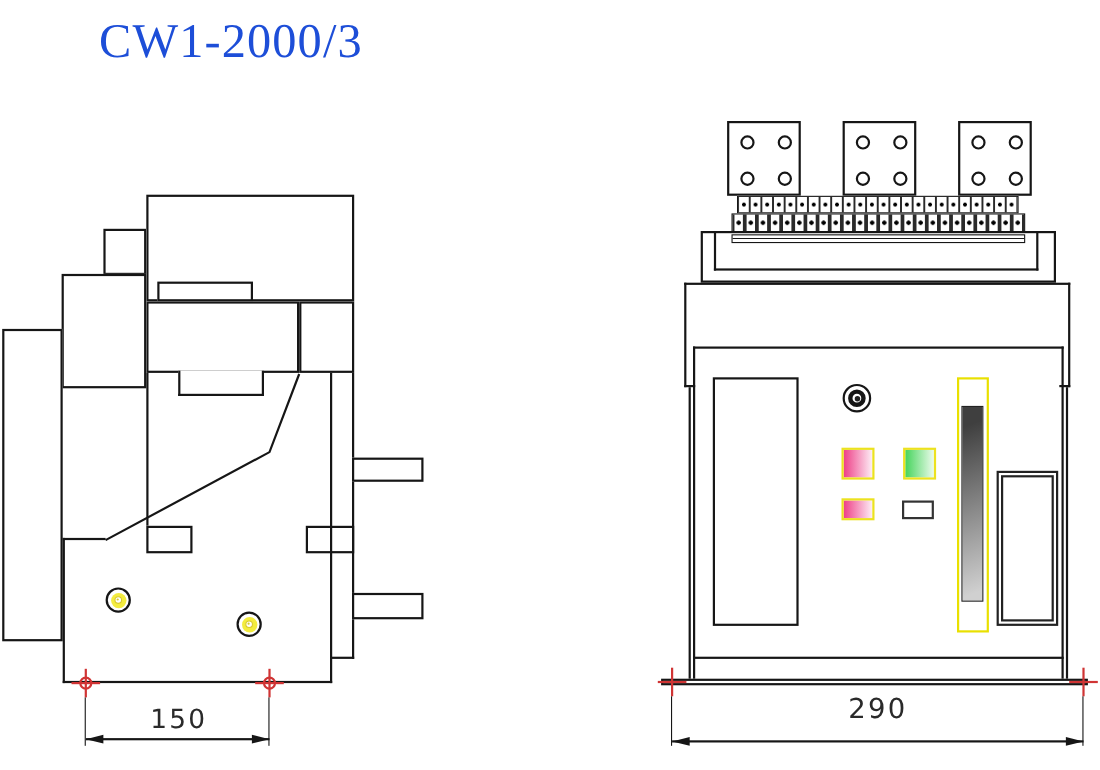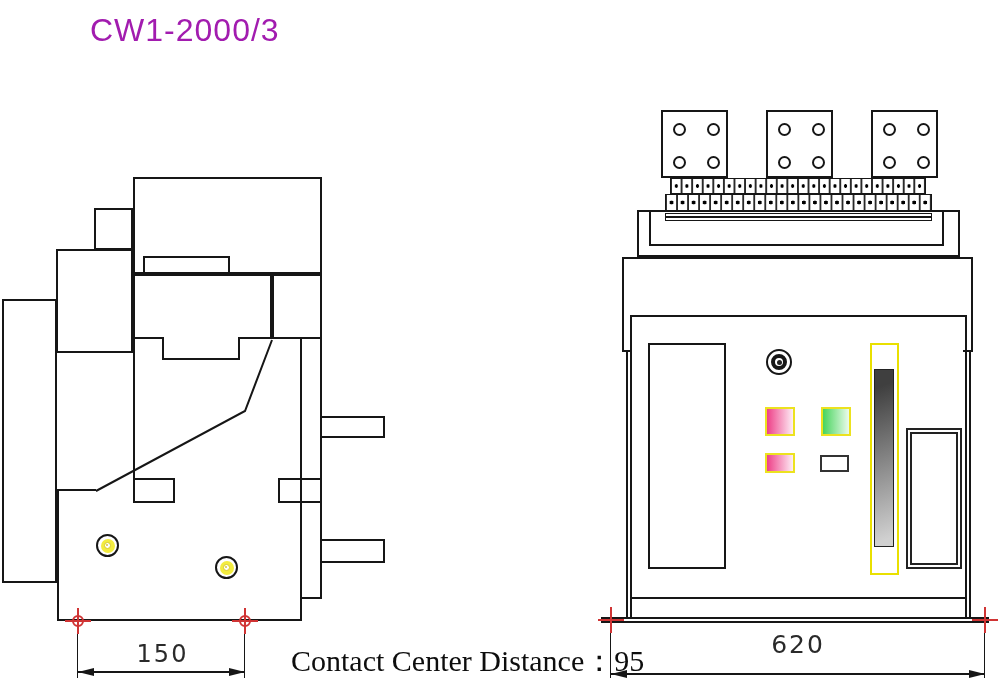--- a/index.html
+++ b/index.html
@@ -3,22 +3,22 @@
 <meta charset="utf-8">
 <style>
   html,body{margin:0;padding:0;background:#fff;}
   #canvas{position:relative;width:1000px;height:700px;background:#fff;overflow:hidden;
           font-family:"Liberation Sans",sans-serif;color:#111;}
   .abs{position:absolute;box-sizing:border-box;}
   .rect{position:absolute;box-sizing:border-box;border:2px solid #161616;background:#fff;}
   .nofill{background:transparent;}
   .ln{position:absolute;background:#161616;}
   .circ{position:absolute;box-sizing:border-box;border-radius:50%;}
-  .title-model{position:absolute;left:90px;top:12px;font-family:Liberation Sans, sans-serif;
-               font-size:32px;color:#a21caf;letter-spacing:1px;}
+  .title-model{position:absolute;left:90px;top:12px;font-family:Liberation Serif, serif;
+               font-size:44px;color:#1d4ed8;letter-spacing:1px;}
   .title-type{position:absolute;left:90px;top:64px;font-family:"Liberation Serif",serif;
               font-size:43px;color:#0d0d0d;}
   .dim-label{position:absolute;font-family:"DejaVu Sans",sans-serif;color:#2a2a2a;
              text-align:center;letter-spacing:2px;}
   .caption{position:absolute;left:291px;top:641px;font-family:"Liberation Serif",serif;
            font-size:30px;color:#0d0d0d;white-space:nowrap;}
   .arrow{position:absolute;width:0;height:0;}
   .arrow.left{border-top:4px solid transparent;border-bottom:4px solid transparent;border-right:16px solid #161616;}
   .arrow.right{border-top:4px solid transparent;border-bottom:4px solid transparent;border-left:16px solid #161616;}
   .pad-hole{position:absolute;width:13px;height:13px;border:2px solid #161616;border-radius:50%;background:#fff;box-sizing:border-box;}
@@ -177,20 +177,17 @@
     <div class="cross" style="left:972px;top:607px;">
       <div class="h"></div>
         <div class="v"></div>
     </div>
 
     <div class="ln" style="left:610px;top:633px;width:1px;height:45px;"></div>
     <div class="ln" style="left:984px;top:633px;width:1px;height:45px;"></div>
     <div class="ln" style="left:611px;top:673px;width:374px;height:2px;"></div>
     <div class="arrow left" style="left:611px;top:670px;"></div>
     <div class="arrow right" style="left:969px;top:670px;"></div>
-    <div class="dim-label" style="left:753px;top:630px;width:90px;font-size:25px;">620</div>
+    <div class="dim-label" style="left:753px;top:630px;width:90px;font-size:25px;">290</div>
   </div>
 
-  <div class="caption">
-    <span>Contact Center Distance：</span><span>95</span>
-  </div>
 
 </div>
 
 </body></html>

